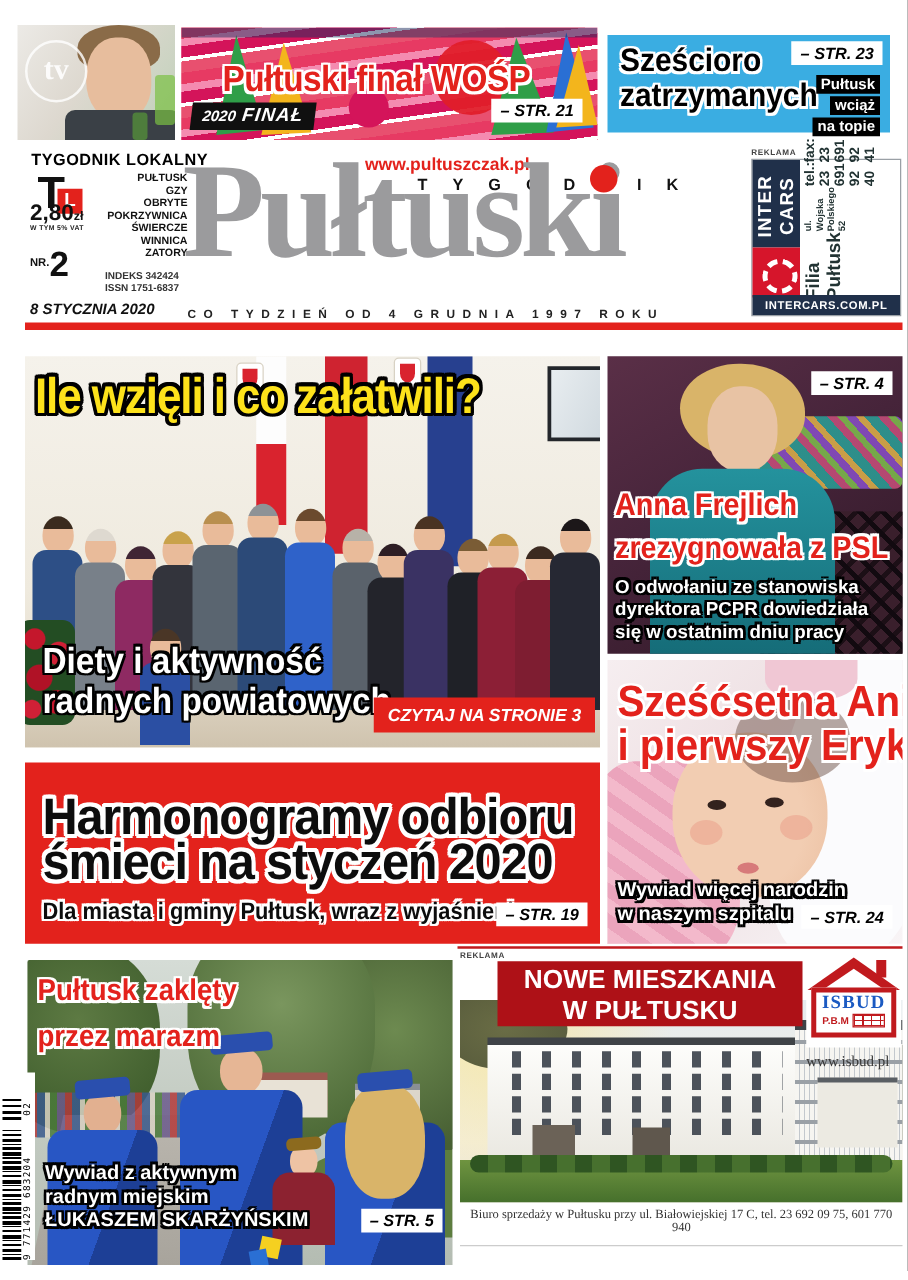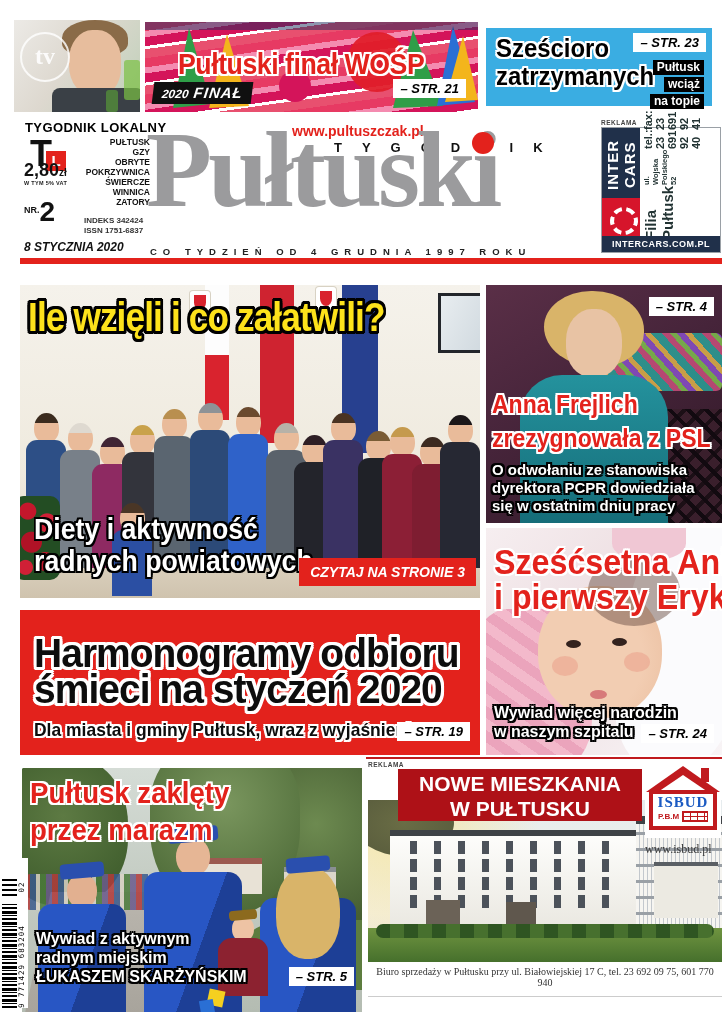--- a/index.html
+++ b/index.html
@@ -134,21 +134,21 @@
   .mz-crowd{left:2px;top:106px;width:170px;height:36px;border-radius:6px;opacity:.85;
     background:repeating-linear-gradient(90deg,#b23a3a 0 6px,#3a5a8c 6px 12px,#d8d2c4 12px 16px,#4a7a3a 16px 22px,#6b5a8c 22px 28px);}
   .mz-grass{right:0;top:152px;width:120px;height:70px;background:#5d7d3f;border-radius:40% 0 0 30%;}
   .robe{z-index:2;}
   .robe i{display:block;}
   .r-cap{width:44px;height:15px;background:#2a4fae;border-radius:4px;margin:0 auto;transform:rotate(-5deg);}
   .r-head{width:30px;height:34px;margin:-4px auto 0;border-radius:48%;background:var(--skin,#e9bb9a);}
   .r-body{width:100%;height:var(--bh);margin-top:-4px;border-radius:14px 14px 0 0;
     background:linear-gradient(110deg,#2856c4 0 55%,#1d3f96 55%);}
   .mz-hair{position:absolute;}
-  .mz-head{left:8px;top:6px;color:#e3221c;font-weight:900;font-size:30px;line-height:37px;z-index:5;}
+  .mz-head{left:8px;top:6px;color:#e3221c;font-weight:900;font-size:24px;line-height:37px;z-index:5;}
   .mz-sub{left:14px;bottom:26px;color:#fff;font-weight:800;font-size:16px;line-height:19px;z-index:5;}
   .mz-ref{right:8px;bottom:26px;z-index:6;}
   
   .isb-line{left:366px;top:757px;width:356px;height:2px;background:#c01a1e;}
   .isb-reklama{left:368px;top:761px;}
   .isb-banner{left:398px;top:769px;width:244px;height:52px;background:#ae1117;color:#fff;text-align:center;
     font-weight:900;font-size:21px;line-height:25px;padding-top:2px;box-sizing:border-box;z-index:4;}
   #isb-logo{left:645px;top:766px;width:76px;height:72px;background:#fff;z-index:5;}
   .roof-o{position:absolute;left:1px;top:0;width:0;height:0;border-left:37px solid transparent;border-right:37px solid transparent;border-bottom:26px solid #c01a1e;}
   .roof-i{position:absolute;left:10px;top:9px;width:0;height:0;border-left:28px solid transparent;border-right:28px solid transparent;border-bottom:19px solid #fff;}

